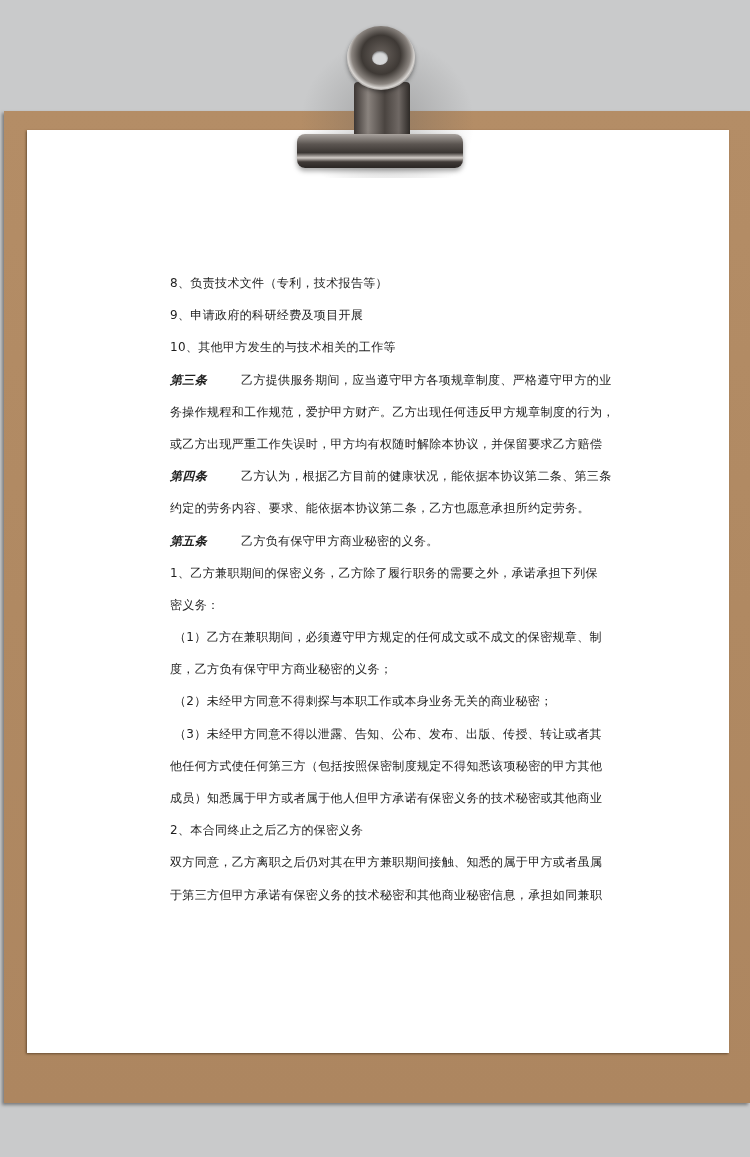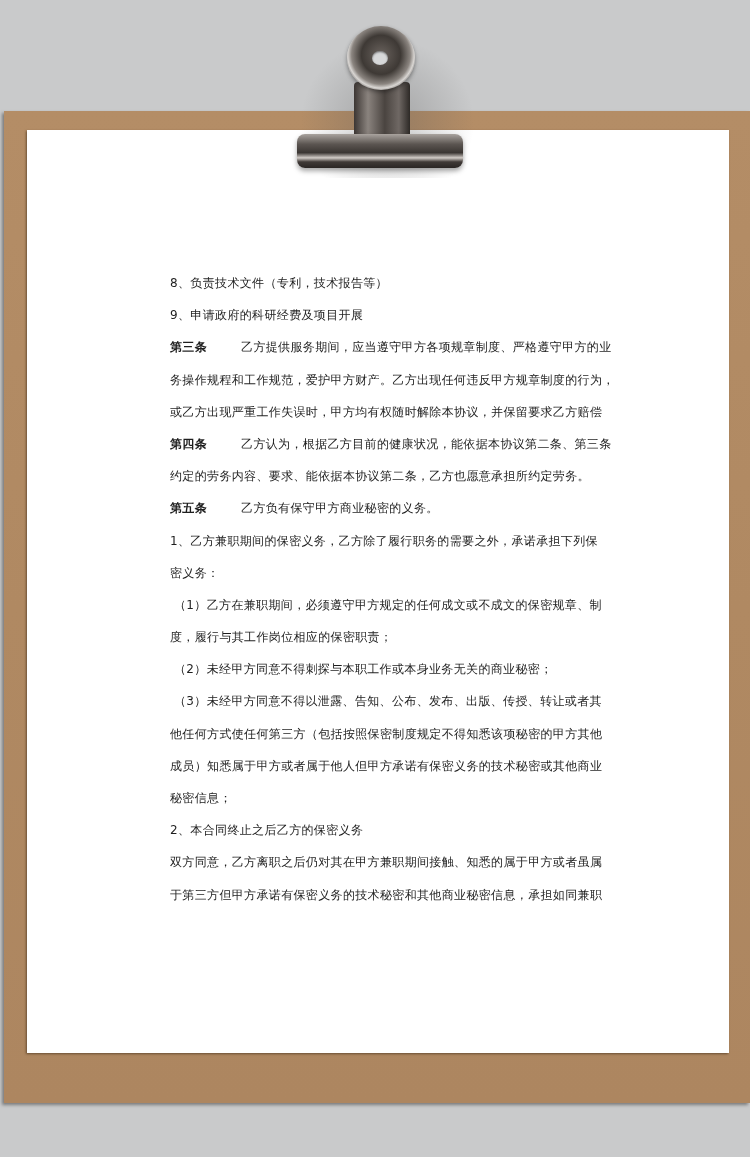--- a/index.html
+++ b/index.html
@@ -17,21 +17,21 @@
       position: absolute; left: 27px; top: 130px; width: 702px; height: 923px;
       background: #ffffff;
       box-shadow: -1px 1px 2px rgba(60,40,20,0.6);
     }
     .content {
       position: absolute; left: 143px; top: 137px; width: 420px;
       font-size: 12px; color: #1e1e1e; line-height: 32.2px;
       letter-spacing: 0.35px;
     }
     .line { white-space: nowrap; height: 32.2px; }
-    .b { font-weight: bold; }
+    .b { font-weight: bold; font-style: italic; }
     .gap { display: inline-block; width: 34px; }
     .ind { padding-left: 4px; }
 
     
     .clip { position: absolute; left: 0; top: 0; width: 750px; height: 180px; pointer-events: none; }
     .clip-shadow {
       position: absolute; left: 300px; top: 38px; width: 175px; height: 140px;
       background: radial-gradient(ellipse at 50% 60%, rgba(90,90,90,0.35), rgba(90,90,90,0) 70%);
     }
     .ring {
@@ -56,44 +56,44 @@
     }
   </style>
 </head>
 <body>
 
 <div class="board"></div>
 <div class="paper">
   <div class="content">
     <div class="line">8、负责技术文件（专利，技术报告等）</div>
     <div class="line">9、申请政府的科研经费及项目开展</div>
+    <div class="line">10、其他甲方发生的与技术相关的工作等</div>
 
     <div class="line">
       <span class="b">第三条</span><span class="gap"></span><span>乙方提供服务期间，应当遵守甲方各项规章制度、严格遵守甲方的业</span>
     </div>
     <div class="line">务操作规程和工作规范，爱护甲方财产。乙方出现任何违反甲方规章制度的行为，</div>
     <div class="line">或乙方出现严重工作失误时，甲方均有权随时解除本协议，并保留要求乙方赔偿</div>
 
     <div class="line">
       <span class="b">第四条</span><span class="gap"></span><span>乙方认为，根据乙方目前的健康状况，能依据本协议第二条、第三条</span>
     </div>
     <div class="line">约定的劳务内容、要求、能依据本协议第二条，乙方也愿意承担所约定劳务。</div>
 
     <div class="line">
       <span class="b">第五条</span><span class="gap"></span><span>乙方负有保守甲方商业秘密的义务。</span>
     </div>
     <div class="line">1、乙方兼职期间的保密义务，乙方除了履行职务的需要之外，承诺承担下列保</div>
     <div class="line">密义务：</div>
     <div class="line ind">（1）乙方在兼职期间，必须遵守甲方规定的任何成文或不成文的保密规章、制</div>
-    <div class="line">度，履行与其工作岗位相应的保密职责；</div>
+    <div class="line">度，乙方负有保守甲方商业秘密的义务；</div>
     <div class="line ind">（2）未经甲方同意不得刺探与本职工作或本身业务无关的商业秘密；</div>
     <div class="line ind">（3）未经甲方同意不得以泄露、告知、公布、发布、出版、传授、转让或者其</div>
     <div class="line">他任何方式使任何第三方（包括按照保密制度规定不得知悉该项秘密的甲方其他</div>
     <div class="line">成员）知悉属于甲方或者属于他人但甲方承诺有保密义务的技术秘密或其他商业</div>
-    <div class="line">秘密信息；</div>
     <div class="line">2、本合同终止之后乙方的保密义务</div>
     <div class="line">双方同意，乙方离职之后仍对其在甲方兼职期间接触、知悉的属于甲方或者虽属</div>
     <div class="line">于第三方但甲方承诺有保密义务的技术秘密和其他商业秘密信息，承担如同兼职</div>
   </div>
 </div>
 
 <div class="clip">
   <div class="clip-shadow"></div>
   <div class="neck"></div>
   <div class="ring"></div>

